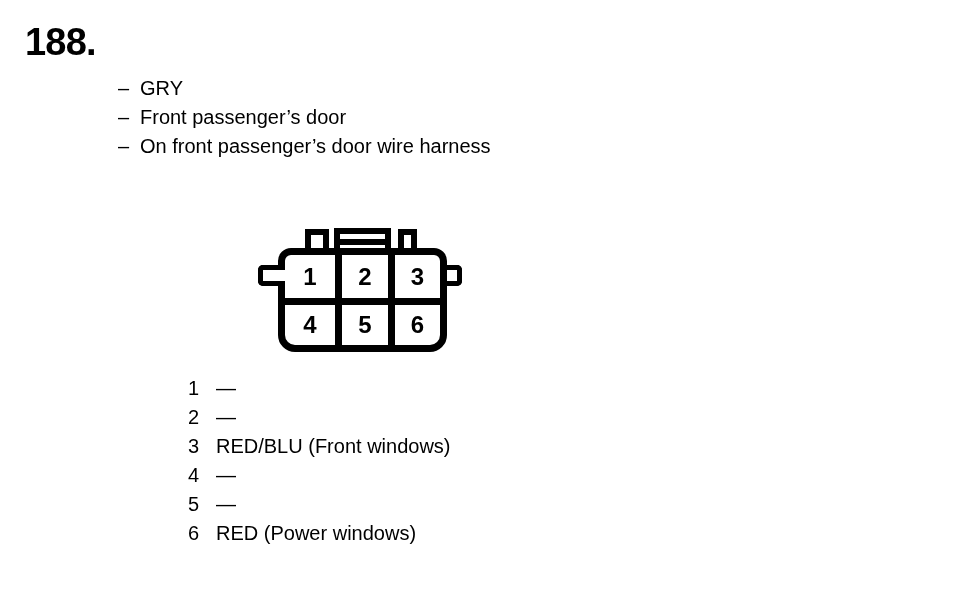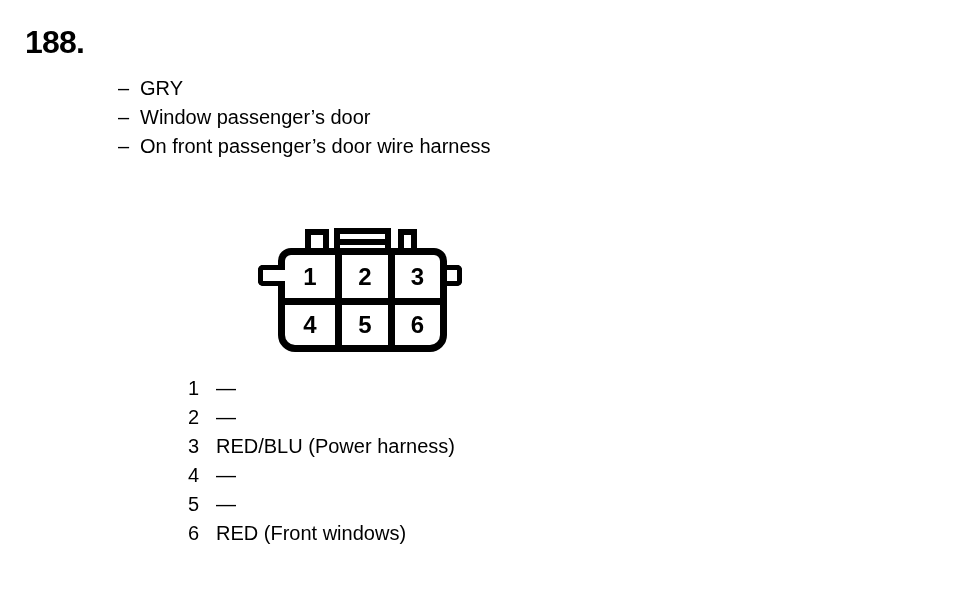--- a/index.html
+++ b/index.html
@@ -8,21 +8,21 @@
     background: #ffffff; color: #000000;
     font-family: "Liberation Sans", sans-serif;
     position: relative; overflow: hidden;
   }
   .page { position: absolute; inset: 0; background: #ffffff; }
 
   
   .title-row {
     position: absolute; left: 25px; top: 22px;
     display: flex; gap: 16px; white-space: nowrap;
-    font-weight: bold; font-size: 32px; line-height: 40px;
+    font-weight: bold; font-size: 38px; line-height: 40px;
     letter-spacing: -0.8px;
   }
 
   
   .details {
     position: absolute; left: 118px; top: 74px;
     font-size: 20px; line-height: 29px;
   }
   .detail-row { display: flex; white-space: nowrap; }
   .detail-row .dash { display: inline-block; width: 22px; }
@@ -83,21 +83,21 @@
     <span class="title-num">188.</span>
   </div>
 
   <div class="details">
     <div class="detail-row">
       <span class="dash">–</span>
       <span>GRY</span>
     </div>
     <div class="detail-row">
       <span class="dash">–</span>
-      <span>Window passenger’s door</span>
+      <span>Front passenger’s door</span>
     </div>
     <div class="detail-row">
       <span class="dash">–</span>
       <span>On front passenger’s door wire harness</span>
     </div>
   </div>
 
   <div class="connector">
     <div class="tab tab-left"></div>
     <div class="tab tab-center">
@@ -122,26 +122,26 @@
   </div>
 
   <div class="pinout">
     <div class="pin-row">
       <span class="pin-num">1</span><span class="pin-wire">—</span>
     </div>
     <div class="pin-row">
       <span class="pin-num">2</span><span class="pin-wire">—</span>
     </div>
     <div class="pin-row">
-      <span class="pin-num">3</span><span class="pin-wire">RED/BLU (Power harness)</span>
+      <span class="pin-num">3</span><span class="pin-wire">RED/BLU (Front windows)</span>
     </div>
     <div class="pin-row">
       <span class="pin-num">4</span><span class="pin-wire">—</span>
     </div>
     <div class="pin-row">
       <span class="pin-num">5</span><span class="pin-wire">—</span>
     </div>
     <div class="pin-row">
-      <span class="pin-num">6</span><span class="pin-wire">RED (Front windows)</span>
+      <span class="pin-num">6</span><span class="pin-wire">RED (Power windows)</span>
     </div>
   </div>
 
 </div>
 
 </body></html>

